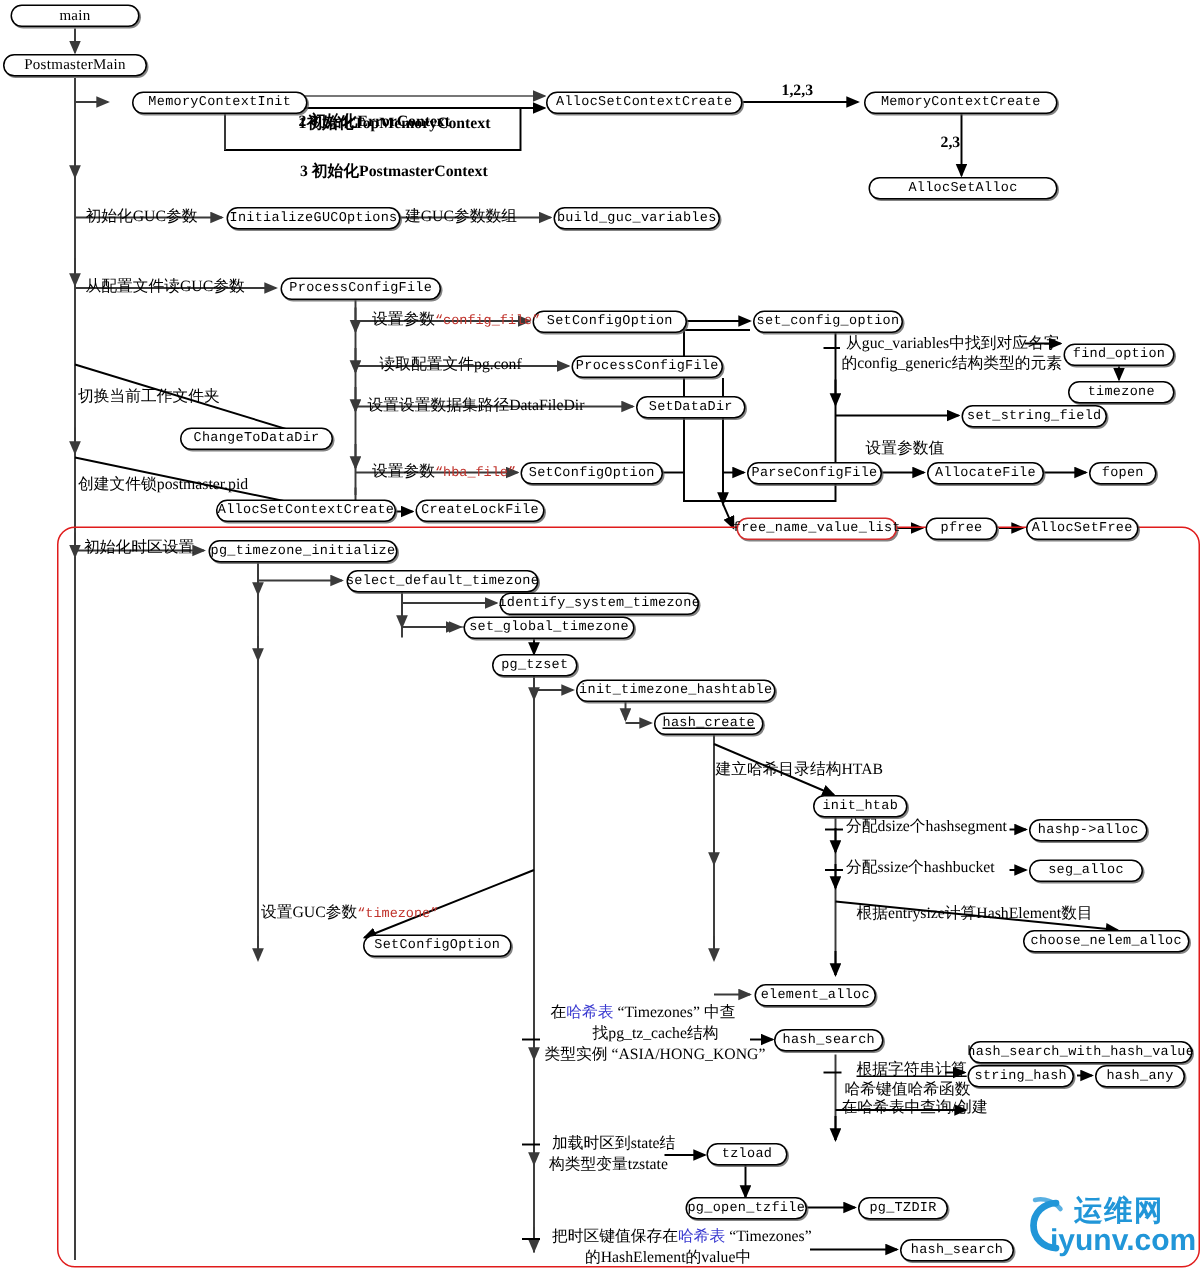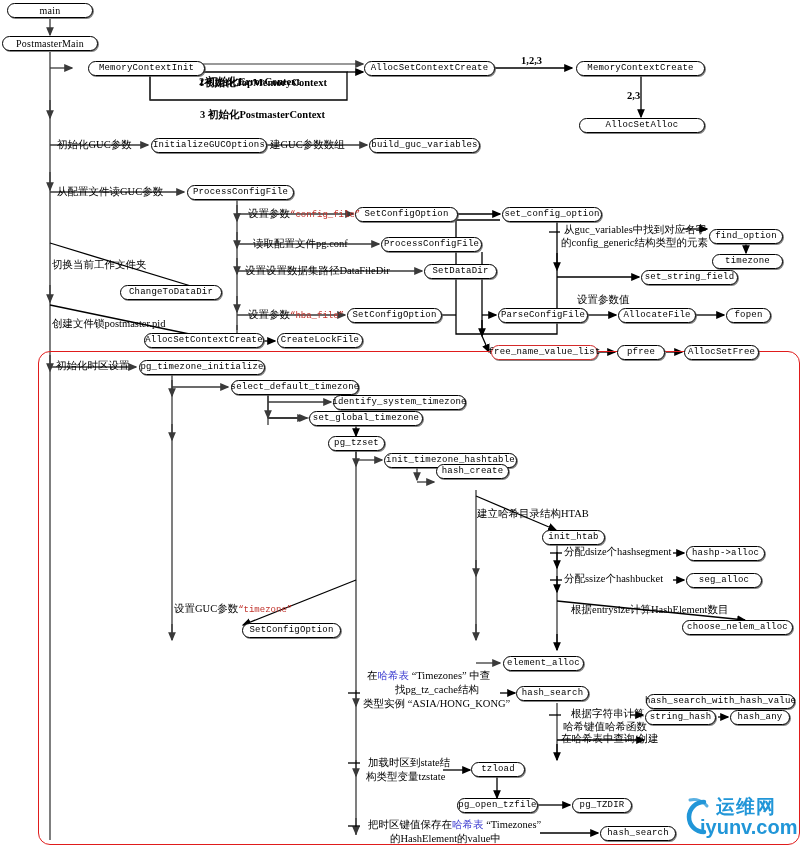--- a/index.html
+++ b/index.html
@@ -291,21 +291,21 @@
   <div class="node" style="left:231px;top:380px;width:128px;">select_default_timezone</div>
 
   <div class="node" style="left:333px;top:395px;width:133px;">identify_system_timezone</div>
 
   <div class="node" style="left:309px;top:411px;width:114px;">set_global_timezone</div>
 
   <div class="node" style="left:328px;top:436px;width:57px;">pg_tzset</div>
 
   <div class="node" style="left:384px;top:453px;width:133px;">init_timezone_hashtable</div>
 
-  <div class="node" style="left:436px;top:464px;width:73px;">hash_create</div>
+  <div class="node" style="left:436px;top:475px;width:73px;text-decoration:underline;">hash_create</div>
 
   <div class="node" style="left:542px;top:530px;width:63px;">init_htab</div>
 
   <div class="node" style="left:686px;top:546px;width:79px;">hashp-&gt;alloc</div>
 
   <div class="node" style="left:686px;top:573px;width:76px;">seg_alloc</div>
 
   <div class="node" style="left:682px;top:620px;width:111px;">choose_nelem_alloc</div>
 
   <div class="node" style="left:503px;top:656px;width:81px;">element_alloc</div>
@@ -370,21 +370,21 @@
   <div class="lbl" style="left:564px;top:573px;">分配ssize个hashbucket</div>
 
   <div class="lbl" style="left:571px;top:604px;">根据entrysize计算HashElement数目</div>
 
   <div class="lbl" style="left:174px;top:603px;"><span>设置GUC参数</span><span class="red">“timezone”</span></div>
 
   <div class="lbl ctr" style="left:367px;top:670px;"><span>在</span><span class="blue">哈希表</span><span> “Timezones” 中查</span></div>
   <div class="lbl ctr" style="left:395px;top:684px;">找pg_tz_cache结构</div>
   <div class="lbl ctr" style="left:363px;top:698px;">类型实例 “ASIA/HONG_KONG”</div>
 
-  <div class="lbl" style="left:571px;top:708px;">根据字符串计算</div>
+  <div class="lbl" style="left:571px;top:708px;text-decoration:underline;">根据字符串计算</div>
   <div class="lbl" style="left:563px;top:721px;">哈希键值哈希函数</div>
 
   <div class="lbl" style="left:561px;top:733px;">在哈希表中查询/创建</div>
 
   <div class="lbl" style="left:368px;top:757px;">加载时区到state结</div>
   <div class="lbl" style="left:366px;top:771px;">构类型变量tzstate</div>
 
   <div class="lbl" style="left:368px;top:819px;"><span>把时区键值保存在</span><span class="blue">哈希表</span><span> “Timezones”</span></div>
   <div class="lbl" style="left:390px;top:833px;">的HashElement的value中</div>
 

